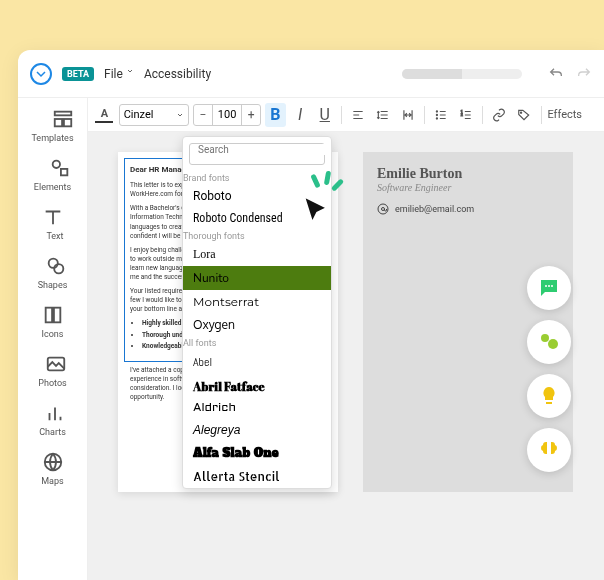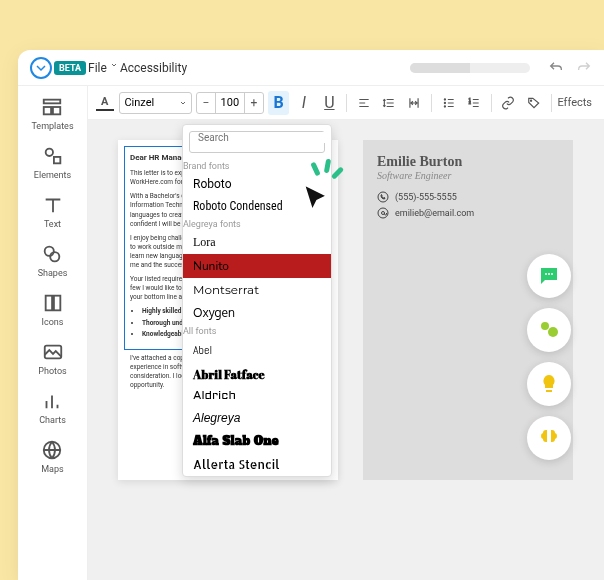--- a/index.html
+++ b/index.html
@@ -1,52 +1,52 @@
 <!DOCTYPE html>
 <html><head>
 <meta charset="utf-8">
 <style>
 *{box-sizing:border-box;margin:0;padding:0;font-family:-apple-system,BlinkMacSystemFont,"Segoe UI",Roboto,sans-serif}
 body{width:604px;height:580px;background:#fae6a4;overflow:hidden;position:relative}
 .app{position:absolute;left:18px;top:50px;right:0;bottom:0;background:#fff;border-radius:12px 0 0 0;box-shadow:0 4px 20px rgba(0,0,0,0.08);overflow:hidden;display:flex;flex-direction:column}
-.topbar{height:36px;display:flex;align-items:center;padding:12px 12px;gap:2px;border-bottom:1px solid #eee}
+.topbar{height:48px;display:flex;align-items:center;padding:12px 12px;gap:10px;border-bottom:1px solid #eee}
 .logo{width:22px;height:22px;border:2px solid #1e88e5;border-radius:50%;display:flex;align-items:center;justify-content:center}
 .logo svg{width:12px;height:12px}
 .beta{background:#0a9396;color:#fff;font-size:9px;font-weight:700;padding:2px 5px;border-radius:3px}
 .menu-item{font-size:12px;color:#333;display:flex;align-items:flex-start;gap:3px;cursor:pointer}
 .chev{width:8px;height:8px}
 .spacer{flex:1}
 .progress{width:120px;height:10px;background:#eee;border-radius:5px;overflow:hidden}
 .progress-inner{height:100%;width:50%;background:#ddd}
 .undo-redo{display:flex;gap:12px;margin-left:16px}
 .icon-btn{width:16px;height:16px;color:#888;cursor:pointer}
 .body{flex:1;display:flex;overflow:hidden}
 .sidebar{width:70px;border-right:1px solid #eee;display:flex;flex-direction:column;padding:10px 0;gap:14px;align-items:center}
-.side-item{display:flex;flex-direction:column;align-items:center;gap:3px;cursor:pointer;color:#555}
+.side-item{display:flex;flex-direction:column;align-items:flex-end;gap:3px;cursor:pointer;color:#555}
 .side-item svg{width:22px;height:22px}
 .side-label{font-size:9px;color:#555}
 .main{flex:1;display:flex;flex-direction:column;overflow:hidden}
 .toolbar{height:34px;border-bottom:1px solid #eee;display:flex;align-items:center;padding:0 6px;gap:4px}
 .tb-btn{width:24px;height:24px;display:flex;align-items:center;justify-content:center;cursor:pointer;border-radius:3px;color:#555}
 .tb-btn.active{background:#e3f2fd;color:#1976d2}
 .tb-btn svg{width:14px;height:14px}
 .font-select{width:80px;height:22px;border:1px solid #ccc;border-radius:3px;font-size:11px;padding:9px 4px;display:flex;align-items:center;justify-content:space-between;cursor:pointer}
 .size-group{display:flex;align-items:center;border:1px solid #ccc;border-radius:3px;height:22px}
 .size-btn{width:18px;text-align:center;font-size:12px;cursor:pointer;color:#555}
 .size-val{width:30px;text-align:center;font-size:11px;border-left:1px solid #ccc;border-right:1px solid #ccc;height:100%;display:flex;align-items:center;justify-content:center}
 .sep{width:1px;height:18px;background:#ddd;margin:0 2px}
-.effects{font-size:11px;color:#555;margin-left:auto;margin-right:6px;cursor:pointer}
+.effects{font-size:11px;color:#555;margin-left:auto;margin-right:16px;cursor:pointer}
 .canvas-area{flex:1;background:#f0f0f0;position:relative;overflow:hidden}
 .dropdown{position:absolute;left:94px;top:4px;width:150px;background:#fff;border:1px solid #ddd;border-radius:4px;box-shadow:0 4px 12px rgba(0,0,0,0.15);z-index:10;font-size:11px}
 .dd-search{margin:6px;height:22px;border:1px solid #ccc;border-radius:3px;display:flex;align-items:flex-start;padding:0 4px;gap:4px}
 .dd-search input{border:none;outline:none;font-size:10px;flex:1}
 .dd-search svg{width:10px;height:10px;color:#1976d2}
 .dd-section{font-size:9px;color:#999;padding:2px 0}
 .dd-item{padding:4px 10px;cursor:pointer;font-size:12px}
-.dd-item.sel{background:#b91c1c}
+.dd-item.sel{background:#4d7c0f}
 .f-roboto{font-family:Roboto,sans-serif}
 .f-robotocond{font-family:Roboto,sans-serif;font-stretch:condensed}
 .f-lora{font-family:Georgia,serif}
 .f-nunito{font-family:Nunito,sans-serif}
 .f-mont{font-family:Montserrat,sans-serif}
 .f-oxy{font-family:Oxygen,sans-serif}
 .f-abel{font-family:Abel,sans-serif;font-weight:300}
 .f-abril{font-family:"Abril Fatface",serif;font-weight:900}
 .f-aldrich{font-family:Aldrich,sans-serif}
 .f-alegreya{font-family:Liberation Sans, sans-serif;font-style:italic}
@@ -245,21 +245,21 @@
           <div class="dd-search">
             <svg viewBox="0 0 24 24" fill="none" stroke="currentColor" stroke-width="3">
                 <circle cx="10" cy="10" r="6"></circle>
                 <path d="M20 20l-5-5"></path>
               </svg>
             <input placeholder="Search" style="">
           </div>
           <div class="dd-section">Brand fonts</div>
           <div class="dd-item f-roboto">Roboto</div>
           <div class="dd-item f-robotocond">Roboto Condensed</div>
-          <div class="dd-section">Alegreya fonts</div>
+          <div class="dd-section">Thorough fonts</div>
           <div class="dd-item f-lora">Lora</div>
           <div class="dd-item f-nunito sel">Nunito</div>
           <div class="dd-item f-mont">Montserrat</div>
           <div class="dd-item f-oxy">Oxygen</div>
           <div class="dd-section">All fonts</div>
           <div class="dd-item f-abel">Abel</div>
           <div class="dd-item f-abril">Abril Fatface</div>
           <div class="dd-item f-aldrich">Aldrich</div>
           <div class="dd-item f-alegreya">Alegreya</div>
           <div class="dd-item f-alfa">Alfa Slab One</div>
@@ -278,27 +278,20 @@
               <li>Thorough understanding of data structures and algorithms</li>
               <li>Knowledgeable of back-end development best practices</li>
             </ul>
           </div>
           <p>I've attached a copy of my resume that details my projects and experience in software development. Thank you for your time and consideration. I look forward to speaking with you about this opportunity.</p>
         </div>
 
         <div class="rightpanel">
           <h3>Emilie Burton</h3>
           <div class="role">Software Engineer</div>
-          <div class="contact">
-            <svg viewBox="0 0 24 24" fill="none" stroke="#444" stroke-width="2">
-                <circle cx="12" cy="12" r="10"></circle>
-                <path d="M8 9c0 4 3 7 7 7l1-2-2-1-1 1c-2-1-3-2-4-4l1-1-1-2z" fill="#444"></path>
-              </svg>
-            <span>(555)-555-5555</span>
-          </div>
           <div class="contact">
             <svg viewBox="0 0 24 24" fill="none" stroke="#444" stroke-width="2">
                 <circle cx="12" cy="12" r="10"></circle>
                 <circle cx="12" cy="12" r="3"></circle>
                 <path d="M15 12v2a2 2 0 004 0v-2"></path>
               </svg>
             <span>emilieb@email.com</span>
           </div>
           <div class="chips">
             <div class="chip">

